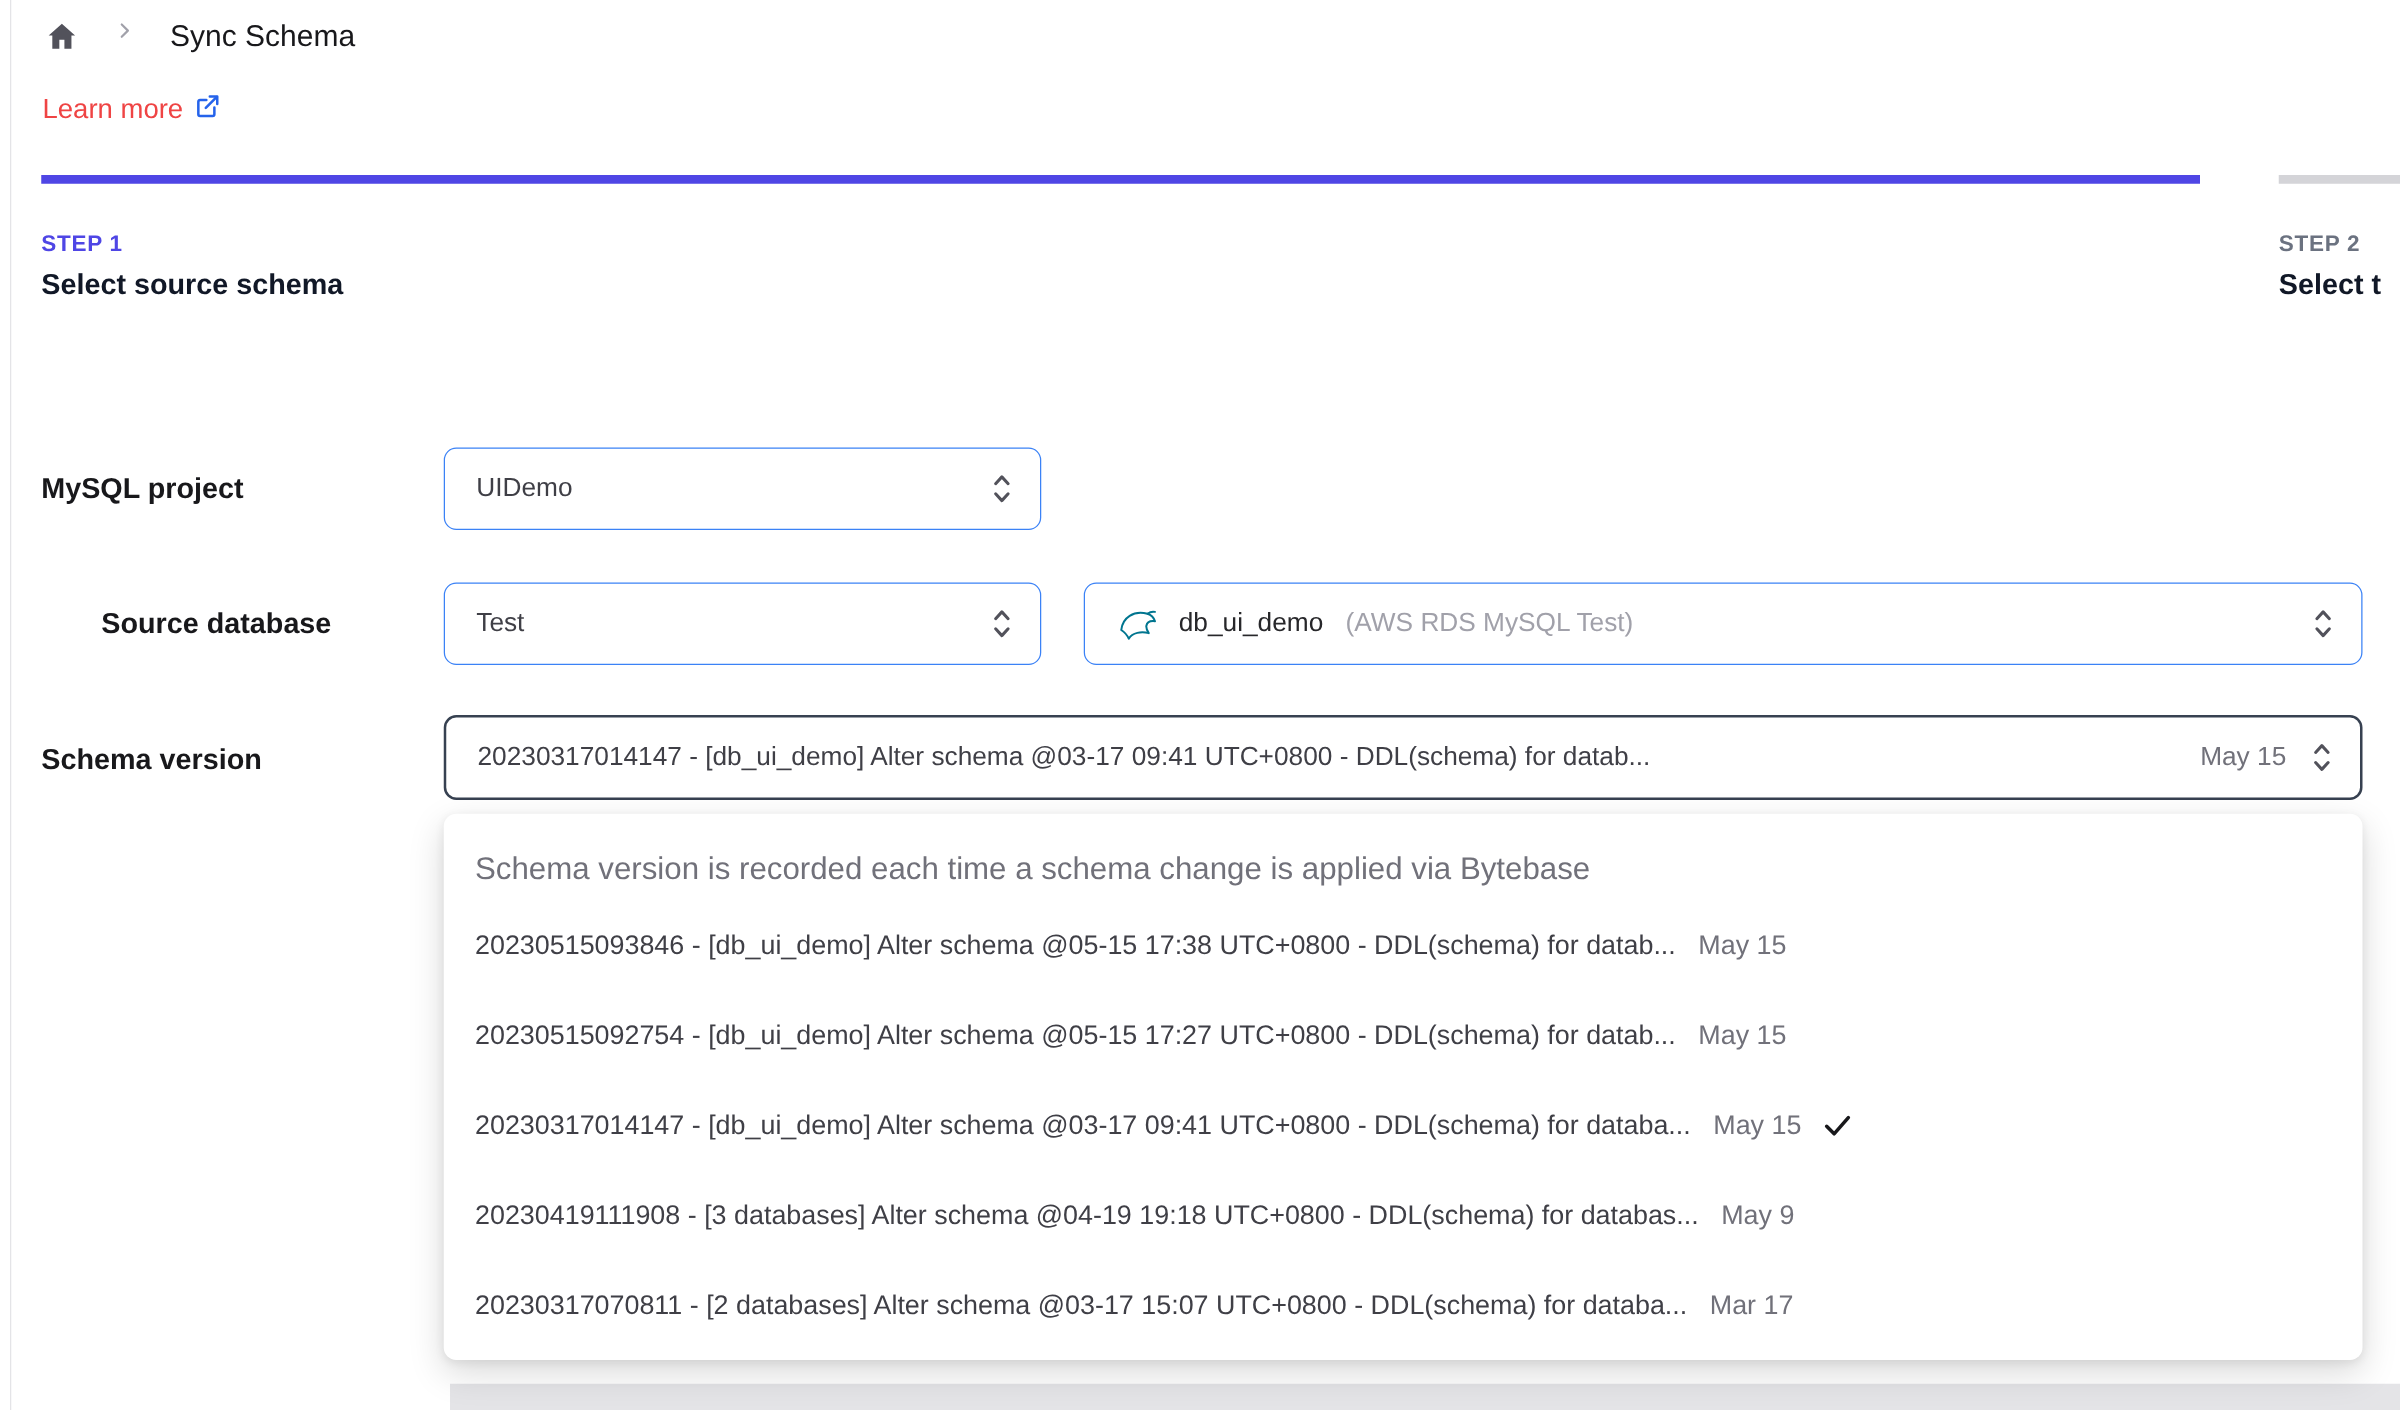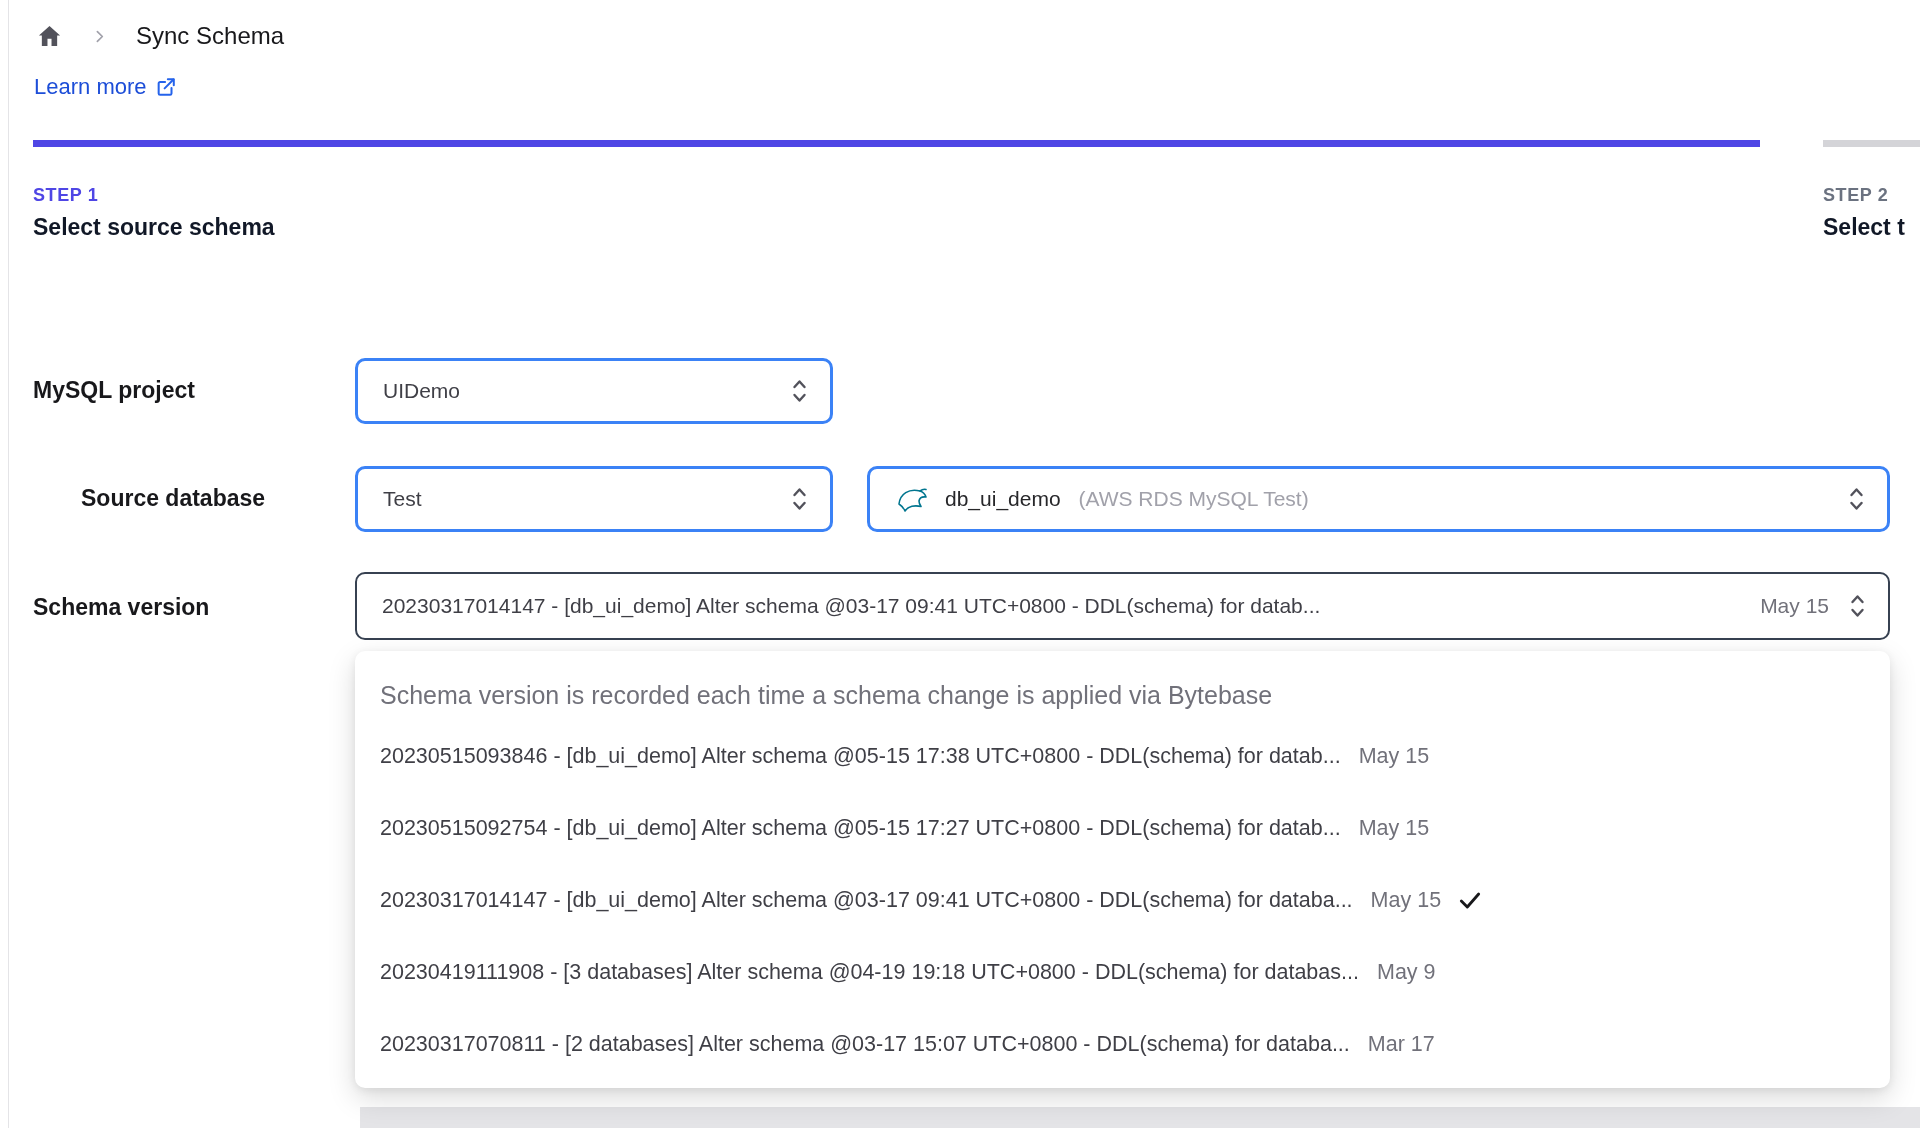--- a/index.html
+++ b/index.html
@@ -1,47 +1,47 @@
 <!DOCTYPE html>
 <html><head>
 <meta charset="utf-8">
 <style>
   * { margin:0; padding:0; box-sizing:border-box; }
   html,body { width:1920px; height:1128px; background:#fff; font-family:"Liberation Sans", sans-serif; overflow:hidden; }
   .page { position:relative; width:1920px; height:1128px; background:#fff; }
   .left-divider { position:absolute; left:8px; top:0; width:1px; height:1128px; background:#e4e4e7; }
 
   
-  .breadcrumb { position:absolute; left:36px; top:16px; display:flex; align-items:center; gap:28px; height:40px; }
+  .breadcrumb { position:absolute; left:36px; top:16px; display:flex; gap:28px; height:40px; }
   .crumb-title { font-size:24px; color:#18181b; font-weight:500; }
 
   
   .description { position:absolute; left:34px; top:74px; font-size:22px; color:#52525b; display:flex; align-items:center; gap:10px; white-space:nowrap; }
-  .learn-more { color:#1d4ed8; text-decoration:none; display:inline-flex; align-items:center; gap:8px; cursor:pointer; }
+  .learn-more { color:#ef4444; text-decoration:none; display:inline-flex; align-items:flex-start; gap:8px; cursor:pointer; }
 
   
   .bar-active { position:absolute; left:33px; top:140px; width:1727px; height:7px; background:#4f46e5; }
   .bar-inactive { position:absolute; left:1823px; top:140px; width:97px; height:7px; background:#d4d4d8; }
 
   
   .step-label { position:absolute; top:185px; font-size:18px; font-weight:700; letter-spacing:0.6px; }
   .step-label.active { left:33px; color:#4f46e5; }
   .step-label.inactive { left:1823px; color:#6b7280; }
   .step-title { position:absolute; top:214px; font-size:23px; font-weight:600; color:#111827; white-space:nowrap; }
   .step-title.s1 { left:33px; }
   .step-title.s2 { left:1823px; width:97px; overflow:hidden; }
 
   
   .form-label { position:absolute; left:33px; font-size:23px; font-weight:600; color:#18181b; }
   .lbl-project { top:377px; }
   .lbl-source  { top:485px;margin-left:48px; }
   .lbl-version { top:594px; }
 
   
-  .sel { position:absolute; display:flex; align-items:center; background:#fff; border:3px solid #3b82f6; border-radius:10px; padding:0 20px 0 25px; font-size:21px; color:#3f3f46; cursor:pointer; }
+  .sel { position:absolute; display:flex; align-items:center; background:#fff; border:1px solid #3b82f6; border-radius:10px; padding:0 20px 0 25px; font-size:21px; color:#3f3f46; cursor:pointer; }
   .sel .val { flex:1; white-space:nowrap; overflow:hidden; text-overflow:ellipsis; }
   .sel-project { left:355px; top:358px; width:478px; height:66px; }
   .sel-env     { left:355px; top:466px; width:478px; height:66px; }
   .sel-db      { left:867px; top:466px; width:1023px; height:66px; gap:14px; }
   .sel-version { left:355px; top:572px; width:1535px; height:68px; border:2px solid #374151; }
   .db-name { color:#27272a; font-weight:500; }
   .db-detail { color:#a1a1aa; }
   .sel-date { color:#71717a; margin:0 18px; white-space:nowrap; }
   .updown { flex-shrink:0; }
 

